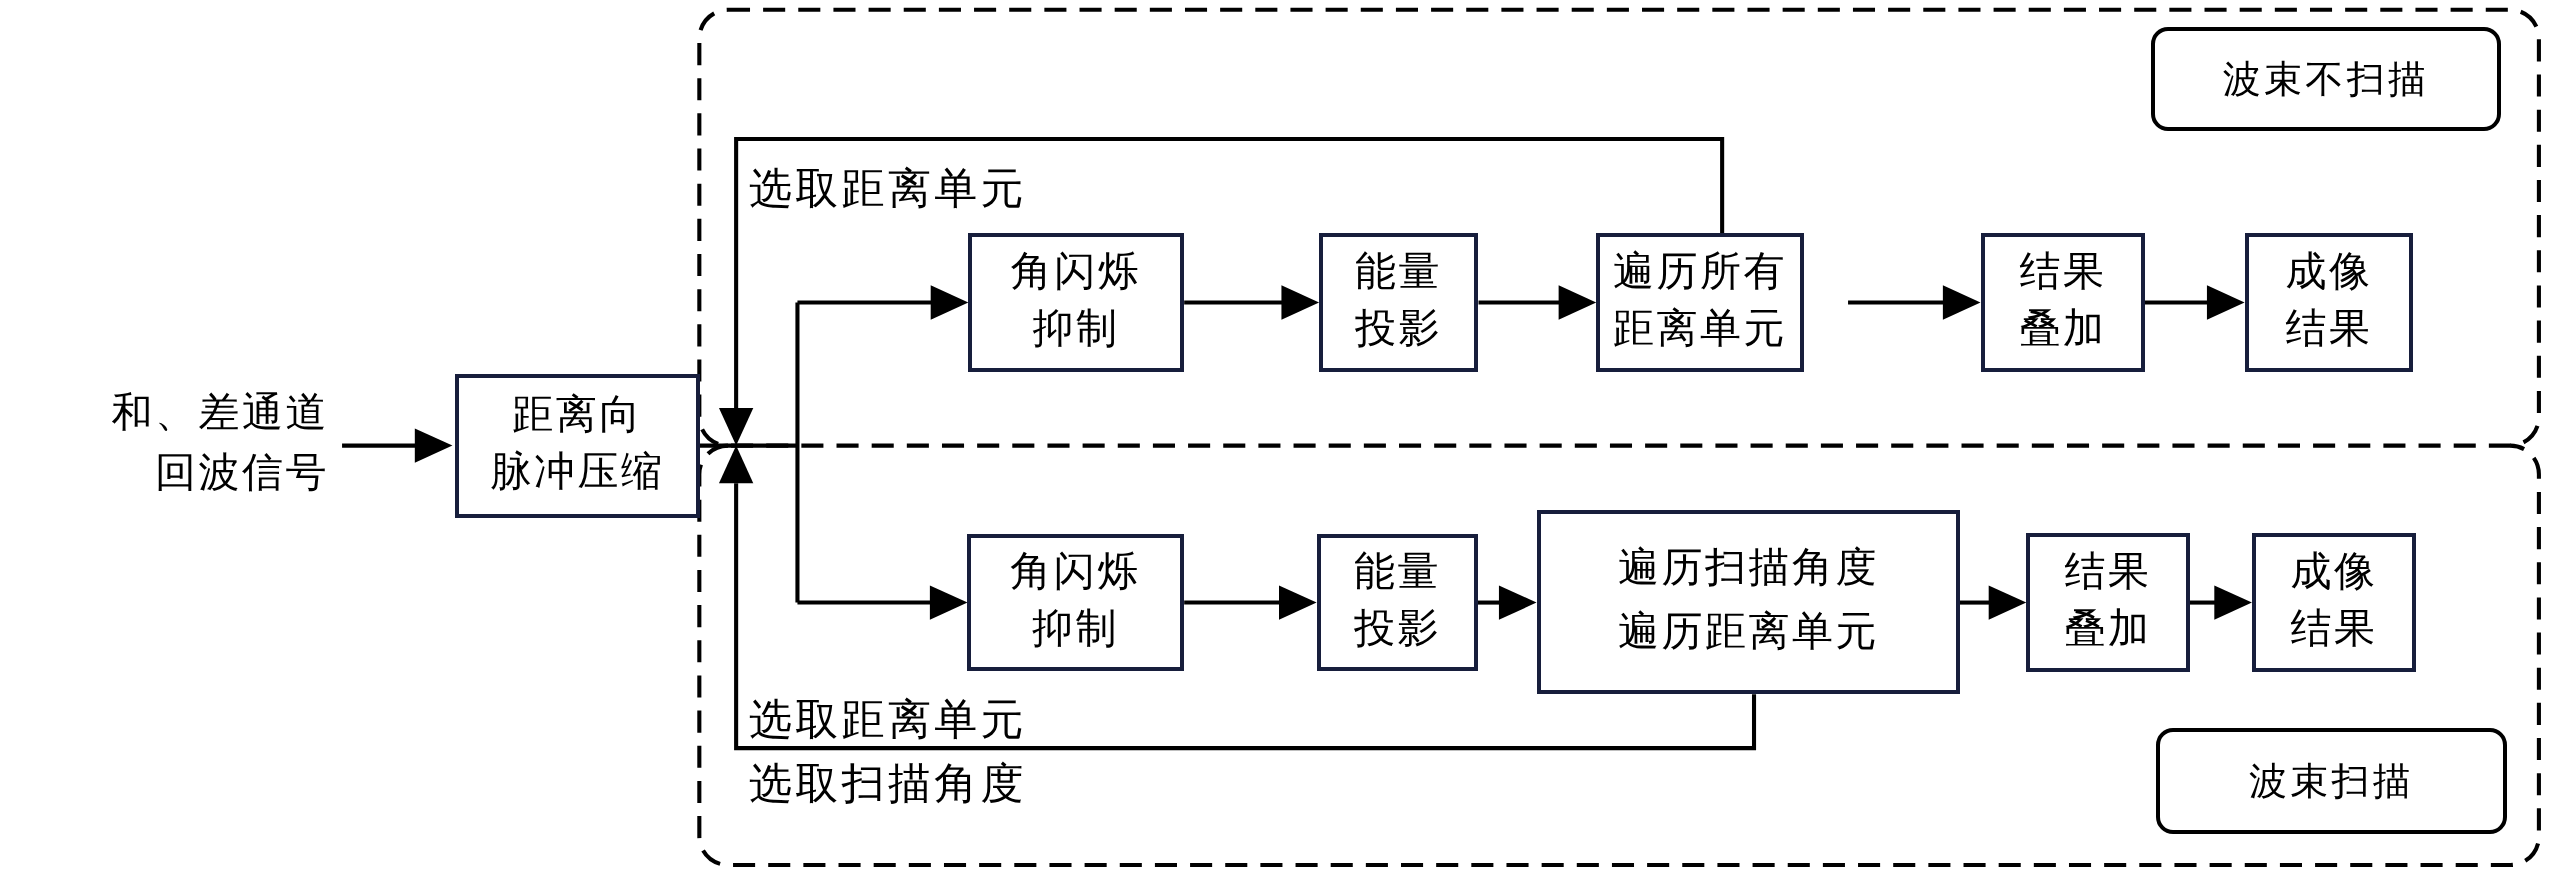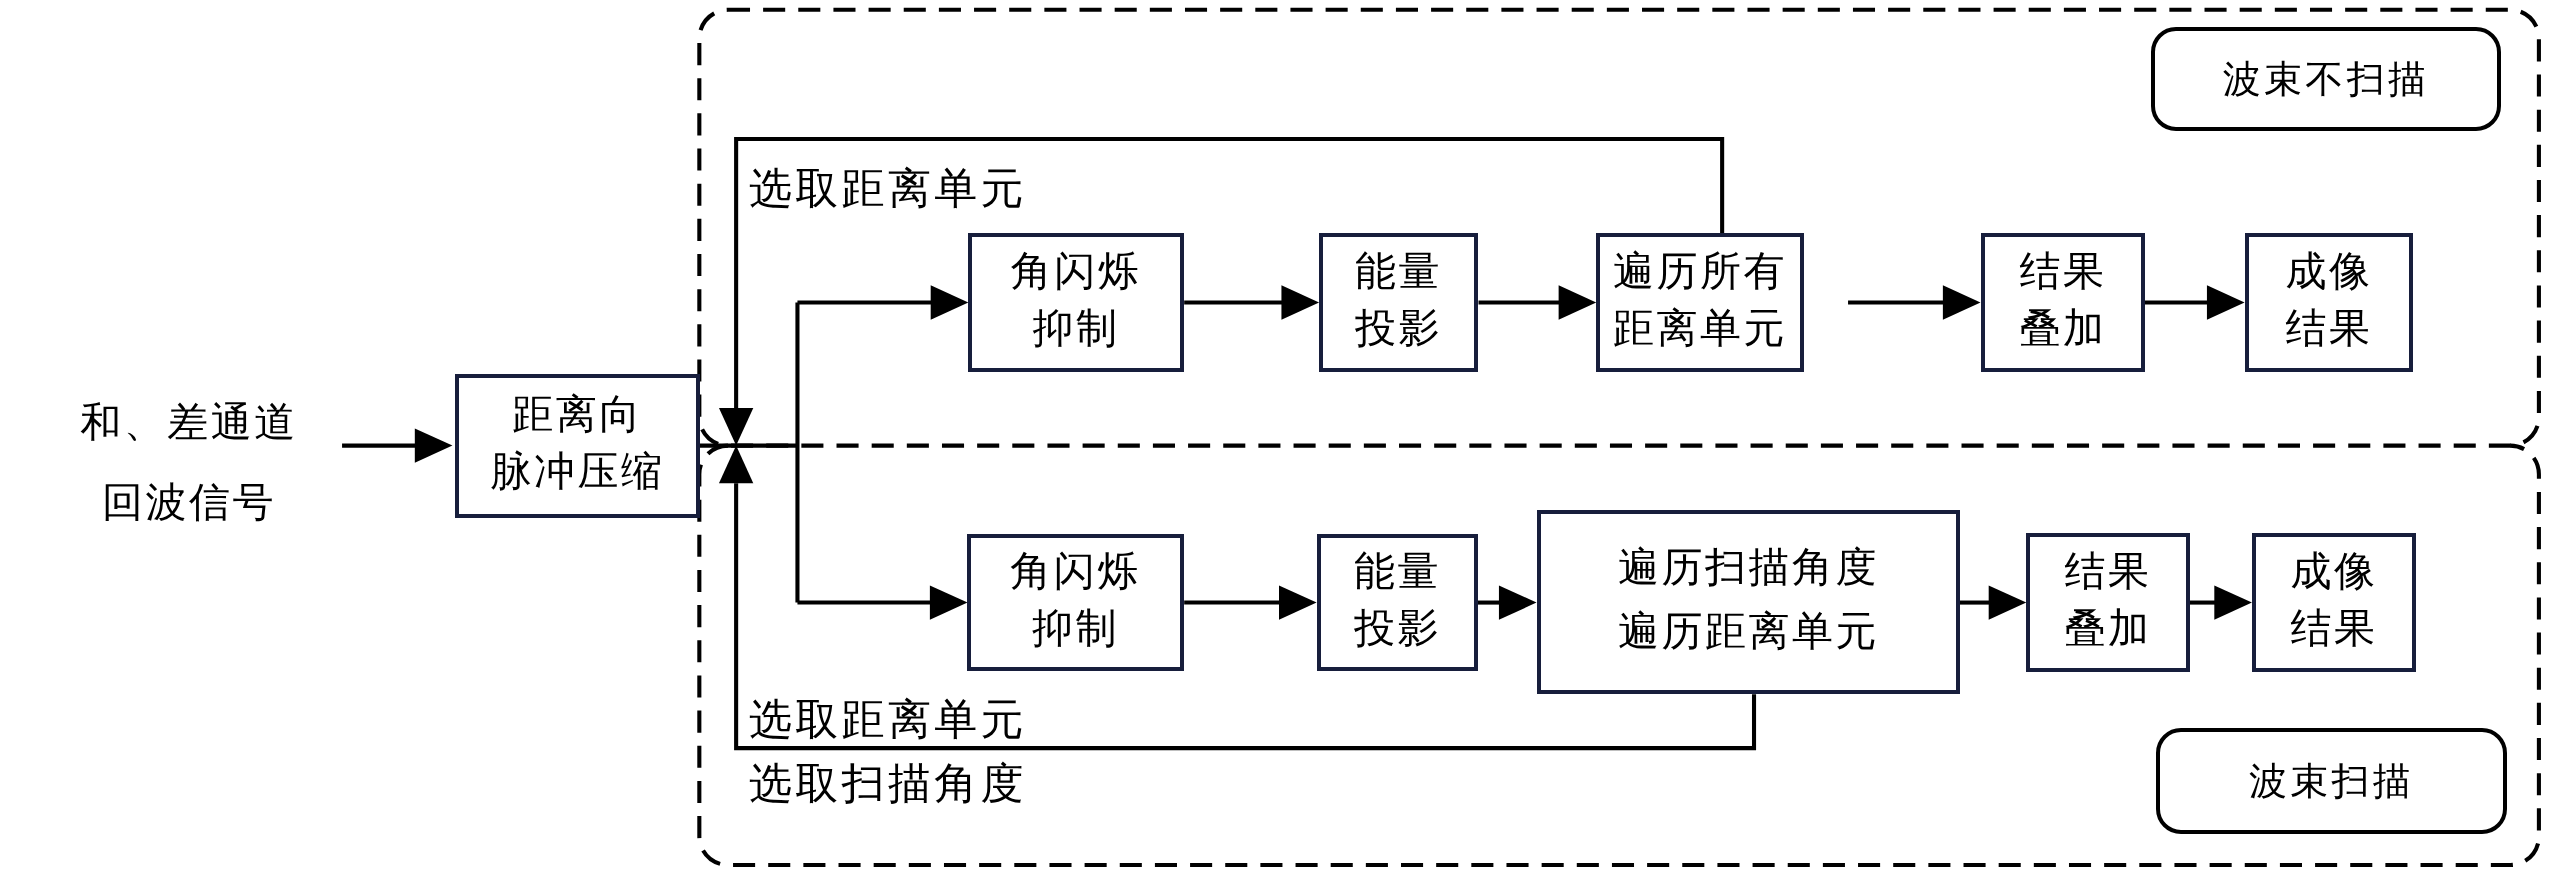--- a/index.html
+++ b/index.html
@@ -20,33 +20,33 @@
     display:flex;align-items:center;justify-content:center;
     text-align:center;
     white-space:pre-line;
     font-size:41px;line-height:57px;letter-spacing:2.5px;font-family:Liberation Mono, monospace;
   }
   .bigbox{line-height:64px;}
   .tag{
     position:absolute;
     box-sizing:border-box;
     border:4.9px solid #000;
-    border-radius:25px;
+    border-radius:17px;
     background:#ffffff;
     display:flex;align-items:center;justify-content:center;
     font-size:38px;letter-spacing:3.3px;
   }
   .label{
     position:absolute;
     font-size:43px;line-height:49px;letter-spacing:3.3px;
     white-space:pre-line;
   }
   .src{
-    text-align:center;
-    font-size:41px;line-height:80px;letter-spacing:2.5px;
+    text-align:right;
+    font-size:41px;line-height:60px;letter-spacing:2.5px;
   }
 </style>
 </head>
 <body>
 
 <div id="stage">
 
   <svg id="wires" viewBox="0 0 3150 1069" xmlns="http://www.w3.org/2000/svg">
 
     <rect x="855" y="12" width="2250" height="533" rx="35" ry="35" fill="none" stroke="#000" stroke-width="5" stroke-dasharray="27 16"></rect>

